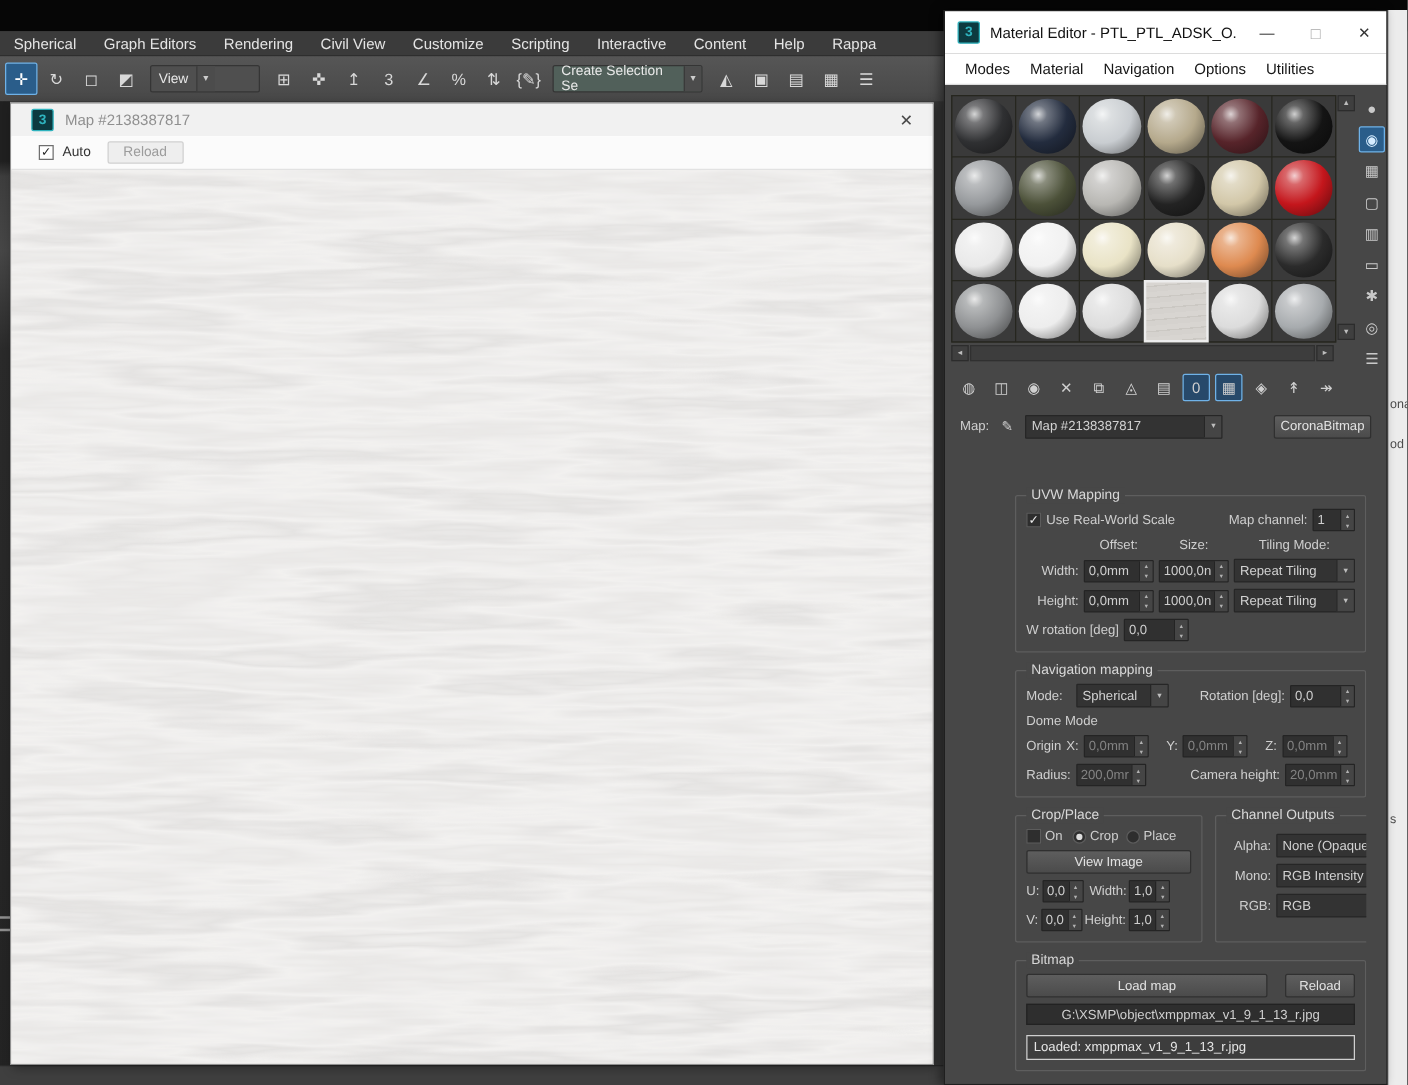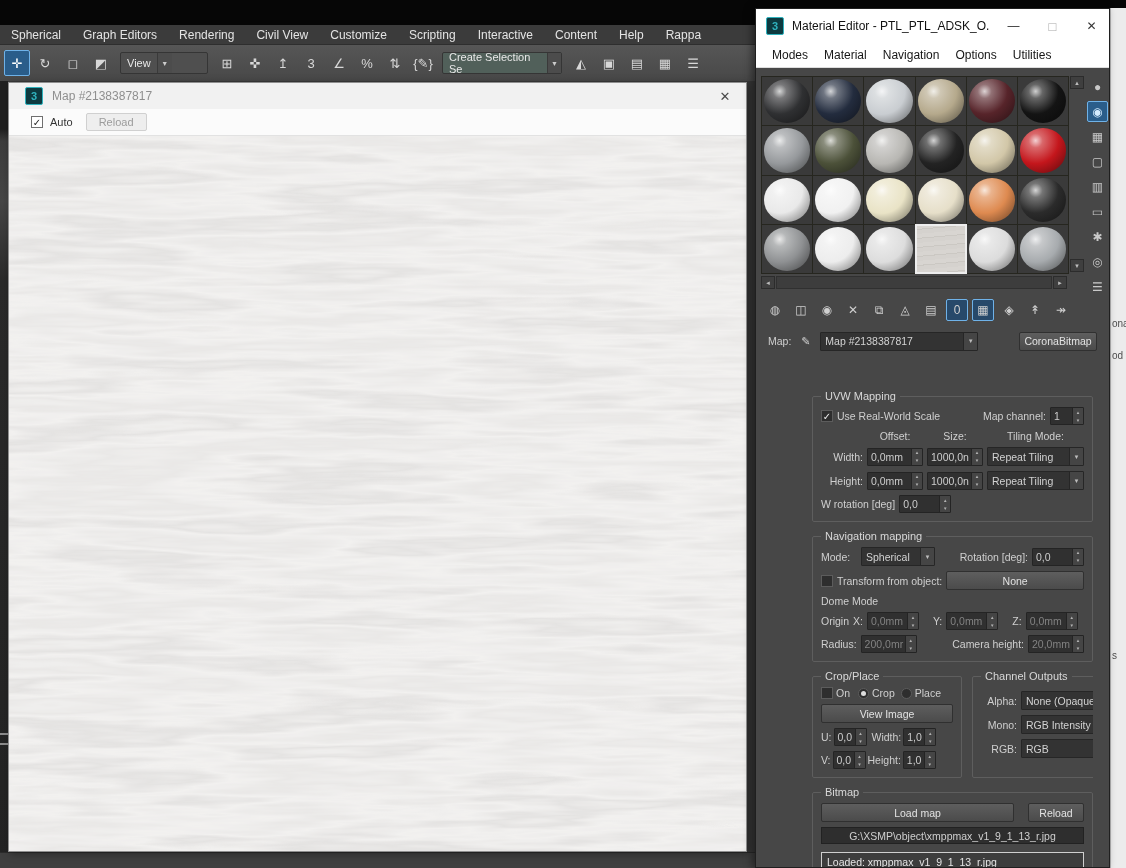--- a/index.html
+++ b/index.html
@@ -395,25 +395,20 @@
             <span class="dd" style="width:74px;" data-name="environment-mode-dropdown">
                 <span>Spherical</span>
               </span>
             <span class="lbl ml-auto" data-name="rotation-label">Rotation [deg]:</span>
             <span class="spin" style="width:52px;" data-name="rotation-spinner">
                 <span class="sv">0,0</span>
                 <span class="sb" data-name="spinner-arrows-icon"></span>
               </span>
           </div>
           <div class="row">
-            <span class="cbd" data-name="transform-from-object-checkbox"></span>
-            <span class="lbl" data-name="transform-from-object-label">Transform from object:</span>
-            <span class="btn ml-auto" style="width:158px;" data-name="transform-object-none-button">None</span>
-          </div>
-          <div class="row">
             <span class="lbl" data-name="dome-mode-label">Dome Mode</span>
           </div>
           <div class="row">
             <span class="lbl" data-name="origin-label">Origin</span>
             <span class="lbl" data-name="origin-x-label">X:</span>
             <span class="spin dis" style="width:52px;" data-name="origin-x-spinner">
                 <span class="sv">0,0mm</span>
                 <span class="sb" data-name="spinner-arrows-icon"></span>
               </span>
             <span class="lbl" style="margin-left:10px;" data-name="origin-y-label">Y:</span>

